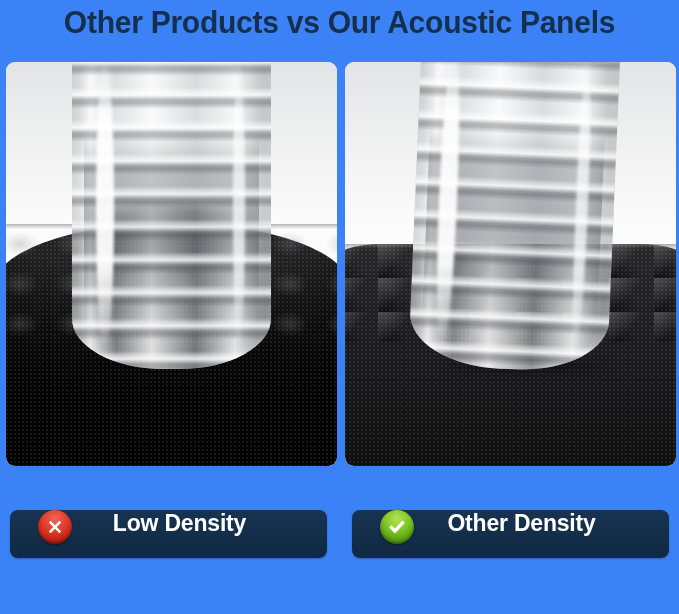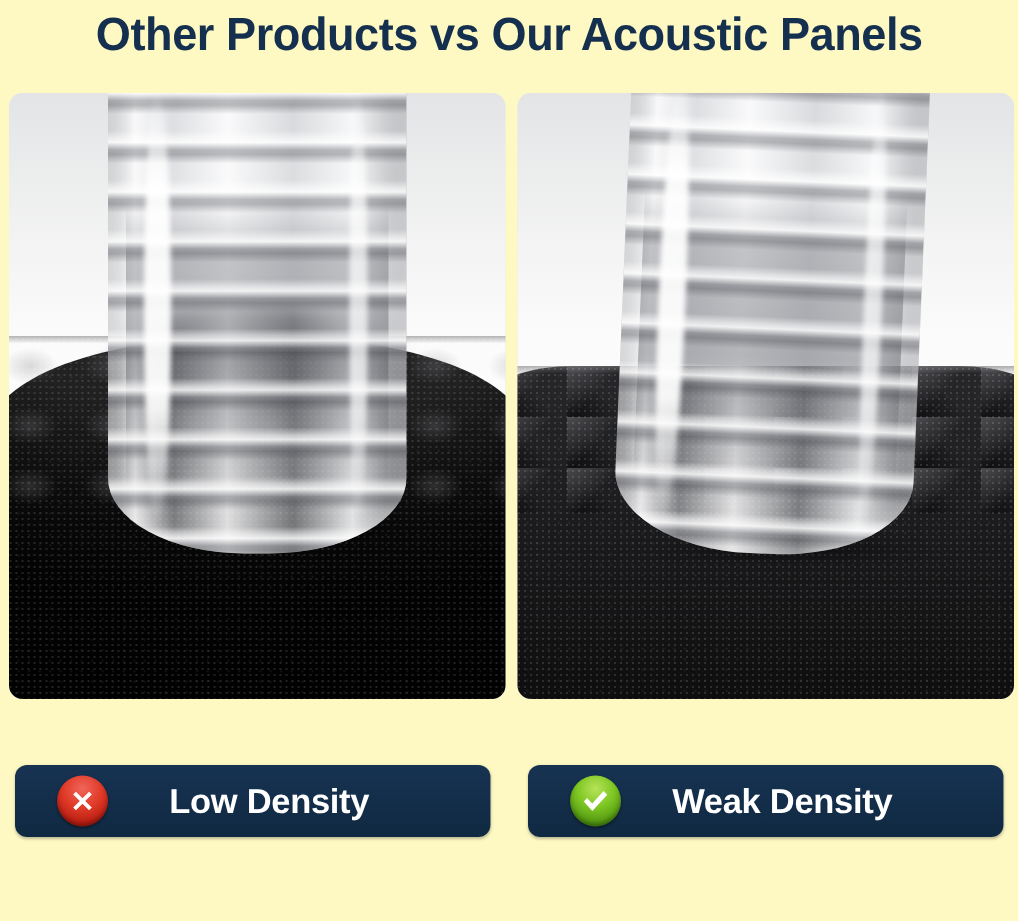--- a/index.html
+++ b/index.html
@@ -12,21 +12,21 @@
     height: 614px;
     overflow: hidden;
     font-family: "Liberation Sans", sans-serif;
     -webkit-font-smoothing: antialiased;
   }
 
   #infographic {
     position: relative;
     width: 679px;
     height: 614px;
-    background: #fef9c3;
+    background: #3b82f6;
   }
 
   
   .title {
     position: absolute;
     left: 0;
     top: 0;
     width: 679px;
     height: 52px;
     line-height: 46px;
@@ -256,21 +256,21 @@
 
   
   .badge {
     position: absolute;
     top: 510px;
     width: 317px;
     height: 48px;
     border-radius: 8px;
     background: linear-gradient(to bottom, #173352 0%, #102942 100%);
     display: flex;
-    align-items: center;
+    align-items: flex-start;
     box-shadow: 0 1px 2px rgba(0,0,0,0.25);
   }
   .badge-left  { left: 10px; }
   .badge-right { left: 352px; }
 
   .badge-icon {
     position: relative;
     width: 34px;
     height: 34px;
     margin-left: 28px;
@@ -389,17 +389,17 @@
     </div>
     <div class="badge-label">Low Density</div>
   </div>
 
   <div class="badge badge-right">
     <div class="badge-icon icon-check">
       <svg width="22" height="20" viewBox="0 0 22 20" aria-hidden="true">
         <path d="M3.2 10.4 L5.4 8.0 L8.8 11.6 L16.4 3.4 L18.8 5.8 L8.9 16.6 Z" fill="#ffffff"></path>
       </svg>
     </div>
-    <div class="badge-label">Weak Density</div>
+    <div class="badge-label">Other Density</div>
   </div>
 
 
 </div>
 
 </body></html>

